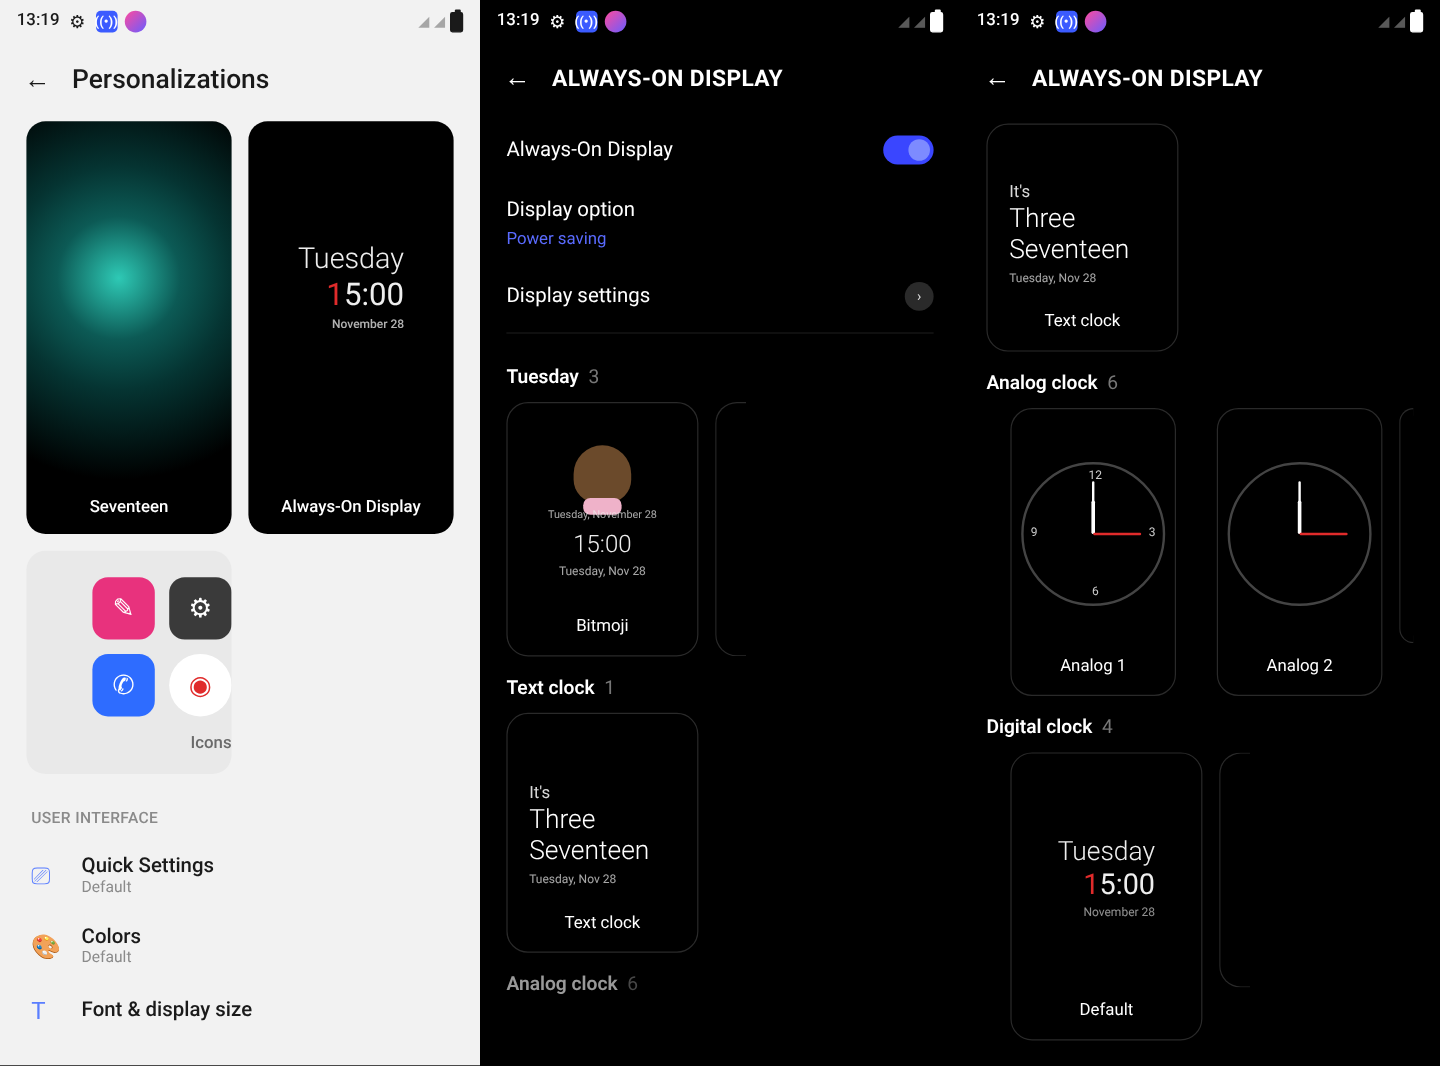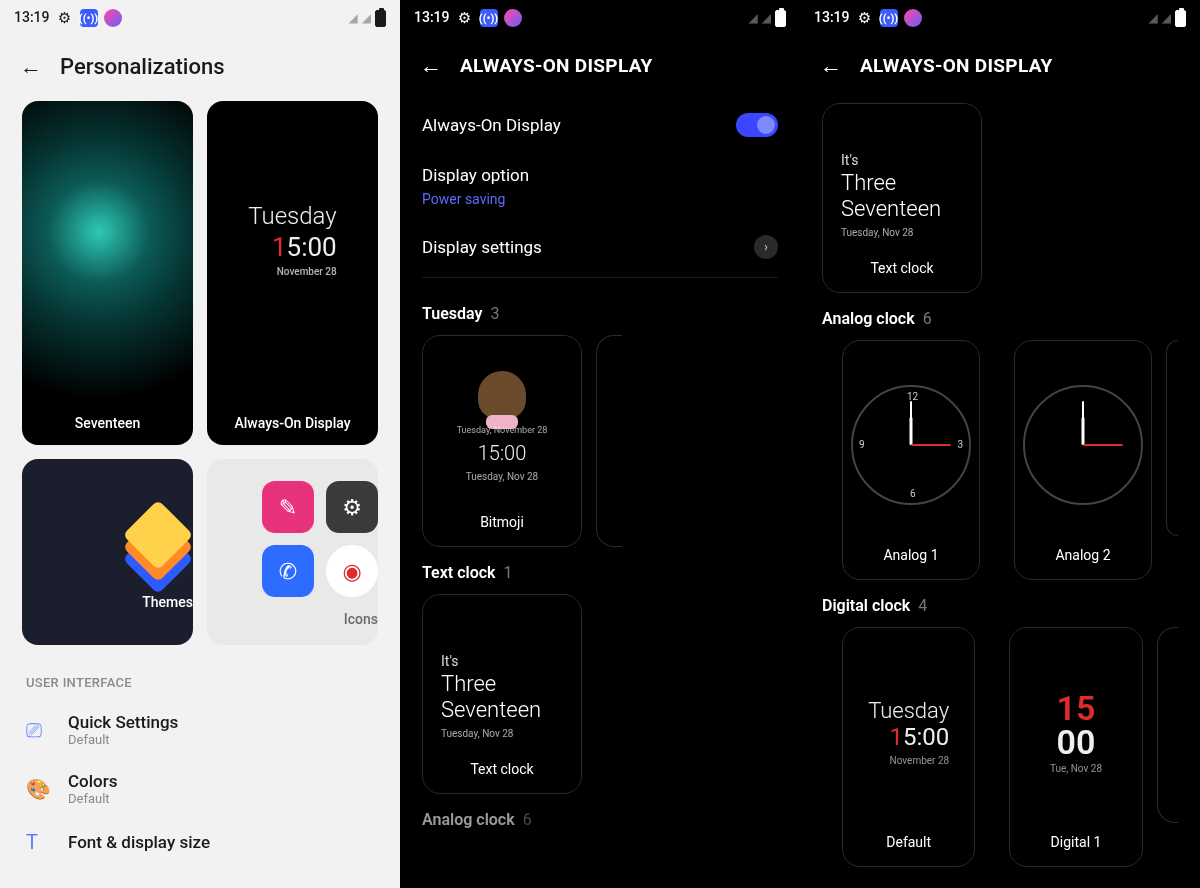--- a/index.html
+++ b/index.html
@@ -242,28 +242,20 @@
       <span>Seventeen</span>
     </div>
     <div class="tile tile-tall tile-aod">
       <div class="aod-prev">
         <div class="day">Tuesday</div>
         <div class="time"><span class="r">1</span><span>5:00</span></div>
         <div class="date">November 28</div>
       </div>
       <span>Always-On Display</span>
     </div>
-    <div class="tile tile-short tile-themes">
-      <div class="layers-icon">
-        <div class="ly l1"></div>
-          <div class="ly l2"></div>
-          <div class="ly l3"></div>
-      </div>
-      <span>Themes</span>
-    </div>
     <div class="tile tile-short tile-icons">
       <div class="icon-grid">
         <div class="app-ic ic-brush">✎</div>
         <div class="app-ic ic-gear">⚙</div>
         <div class="app-ic ic-phone">✆</div>
         <div class="app-ic ic-yt">◉</div>
       </div>
       <span>Icons</span>
     </div>
   </div>
@@ -439,25 +431,15 @@
     <div class="card mid">
       <div class="body">
         <div class="dig-prev right">
           <div class="day">Tuesday</div>
           <div class="time"><span class="r">1</span><span>5:00</span></div>
           <div class="sub">November 28</div>
         </div>
       </div>
       <div class="cap">Default</div>
     </div>
-    <div class="card mid">
-      <div class="body">
-        <div class="dig-prev center">
-          <div class="time block"><span class="r">15</span></div>
-          <div class="time block">00</div>
-          <div class="sub">Tue, Nov 28</div>
-        </div>
-      </div>
-      <div class="cap">Digital 1</div>
-    </div>
     <div class="edge-card" style="height:196px;"></div>
   </div>
 </div>
 
 </body></html>

